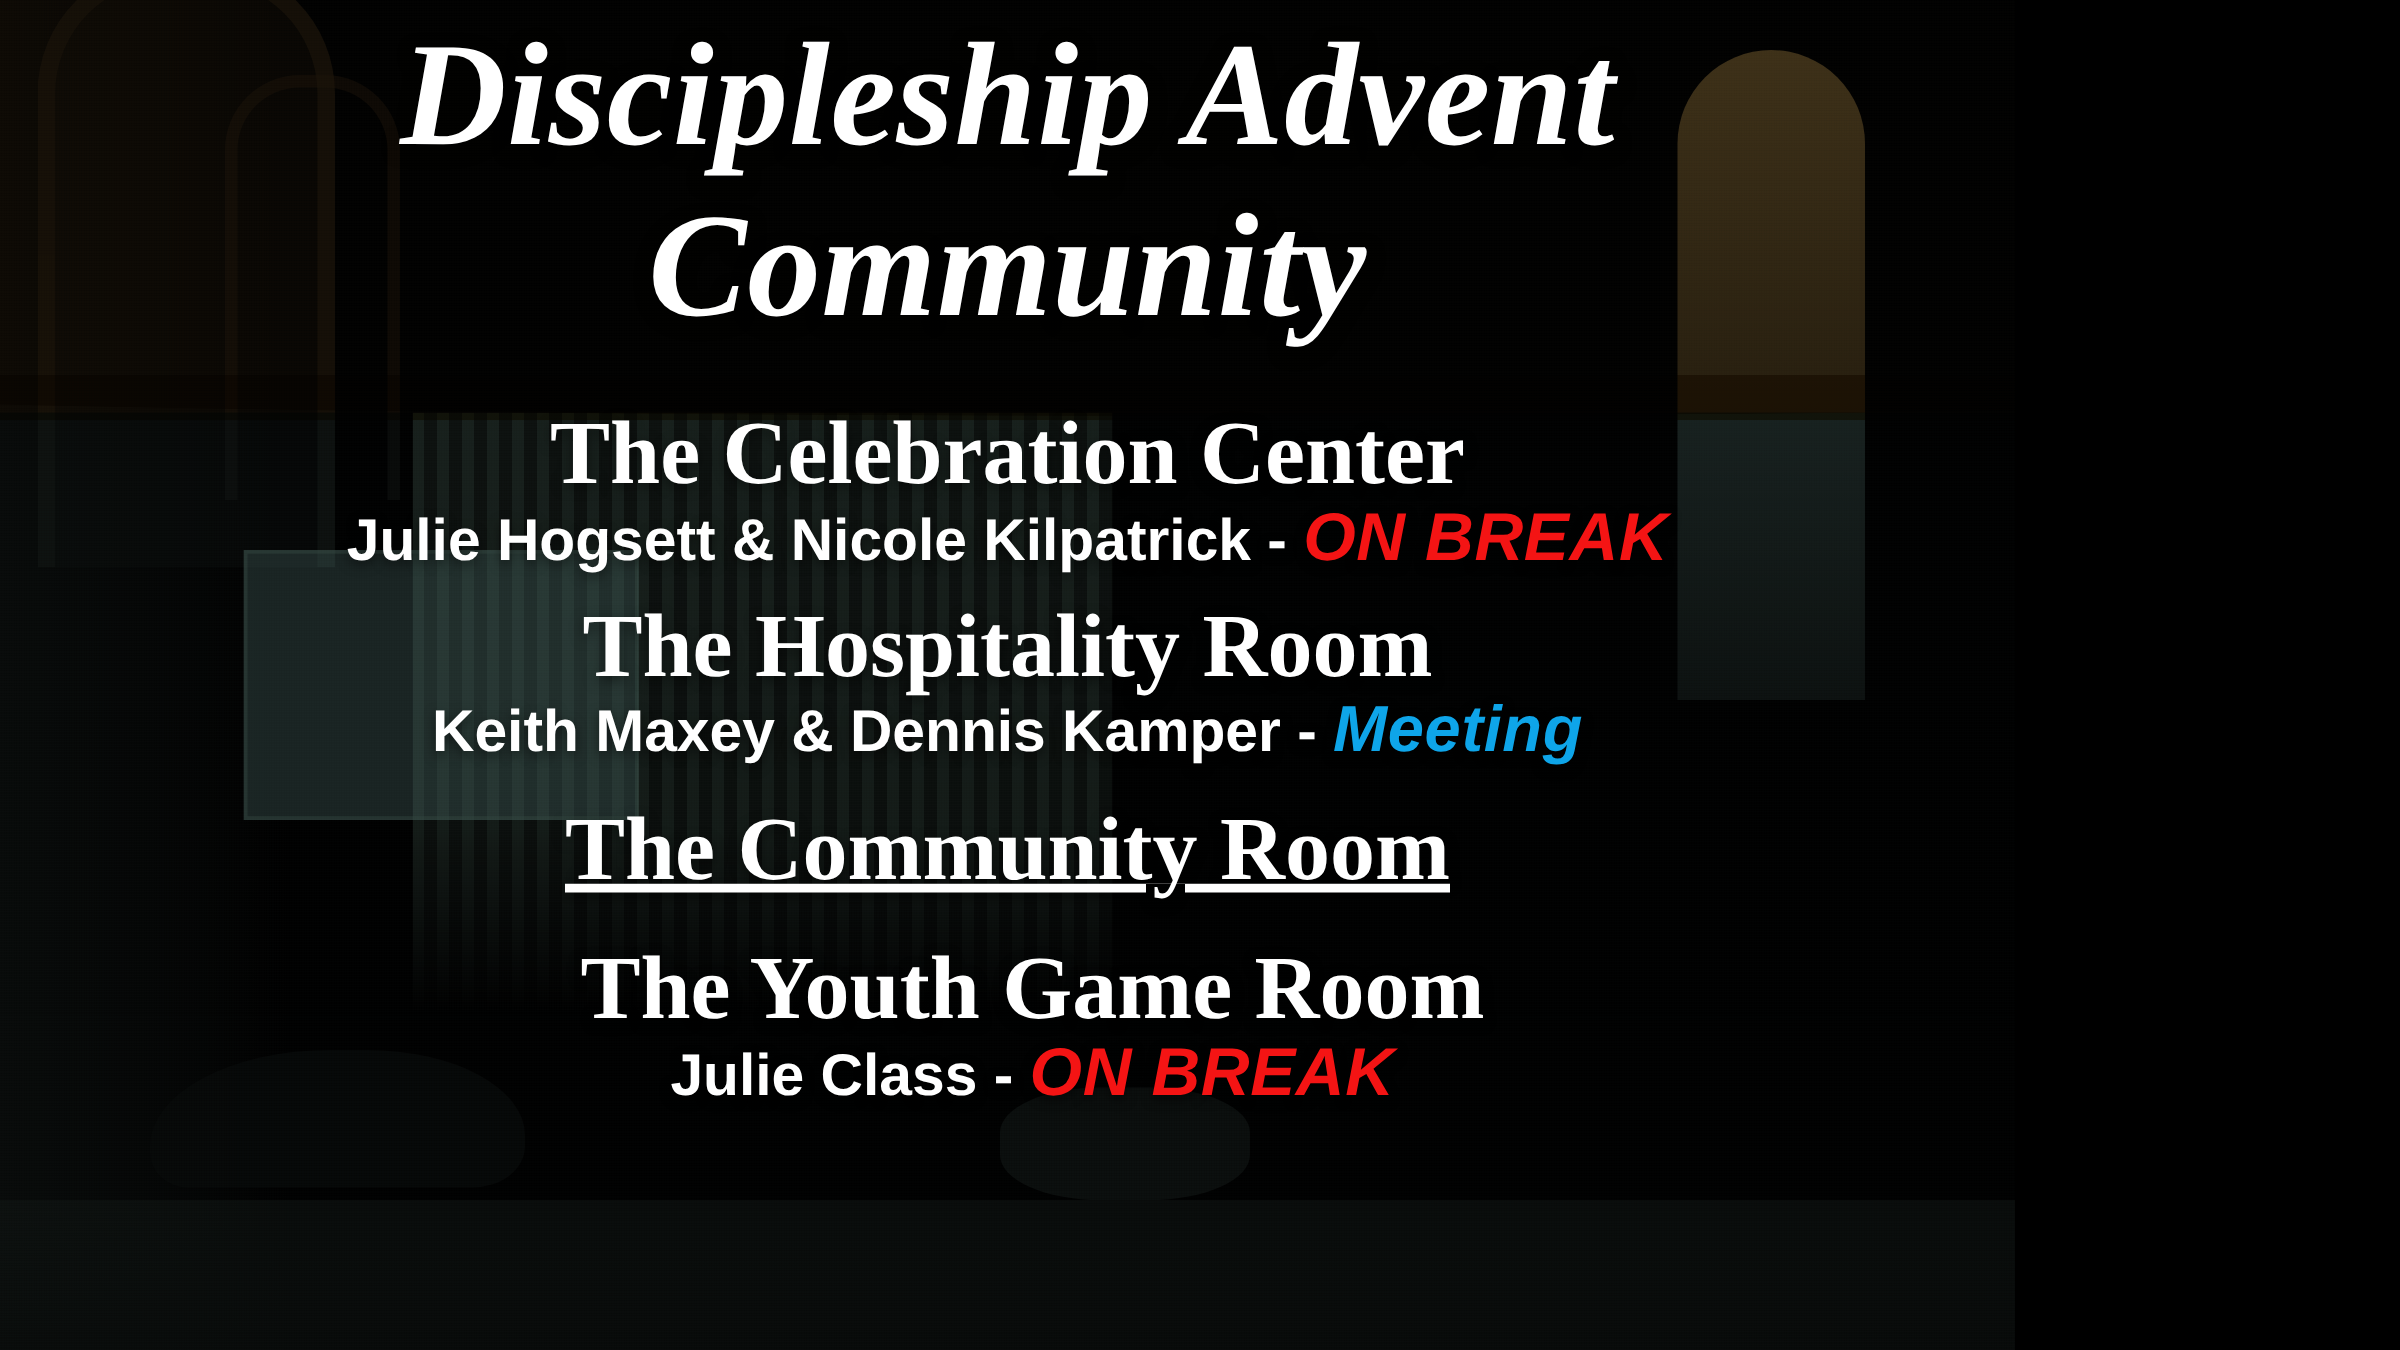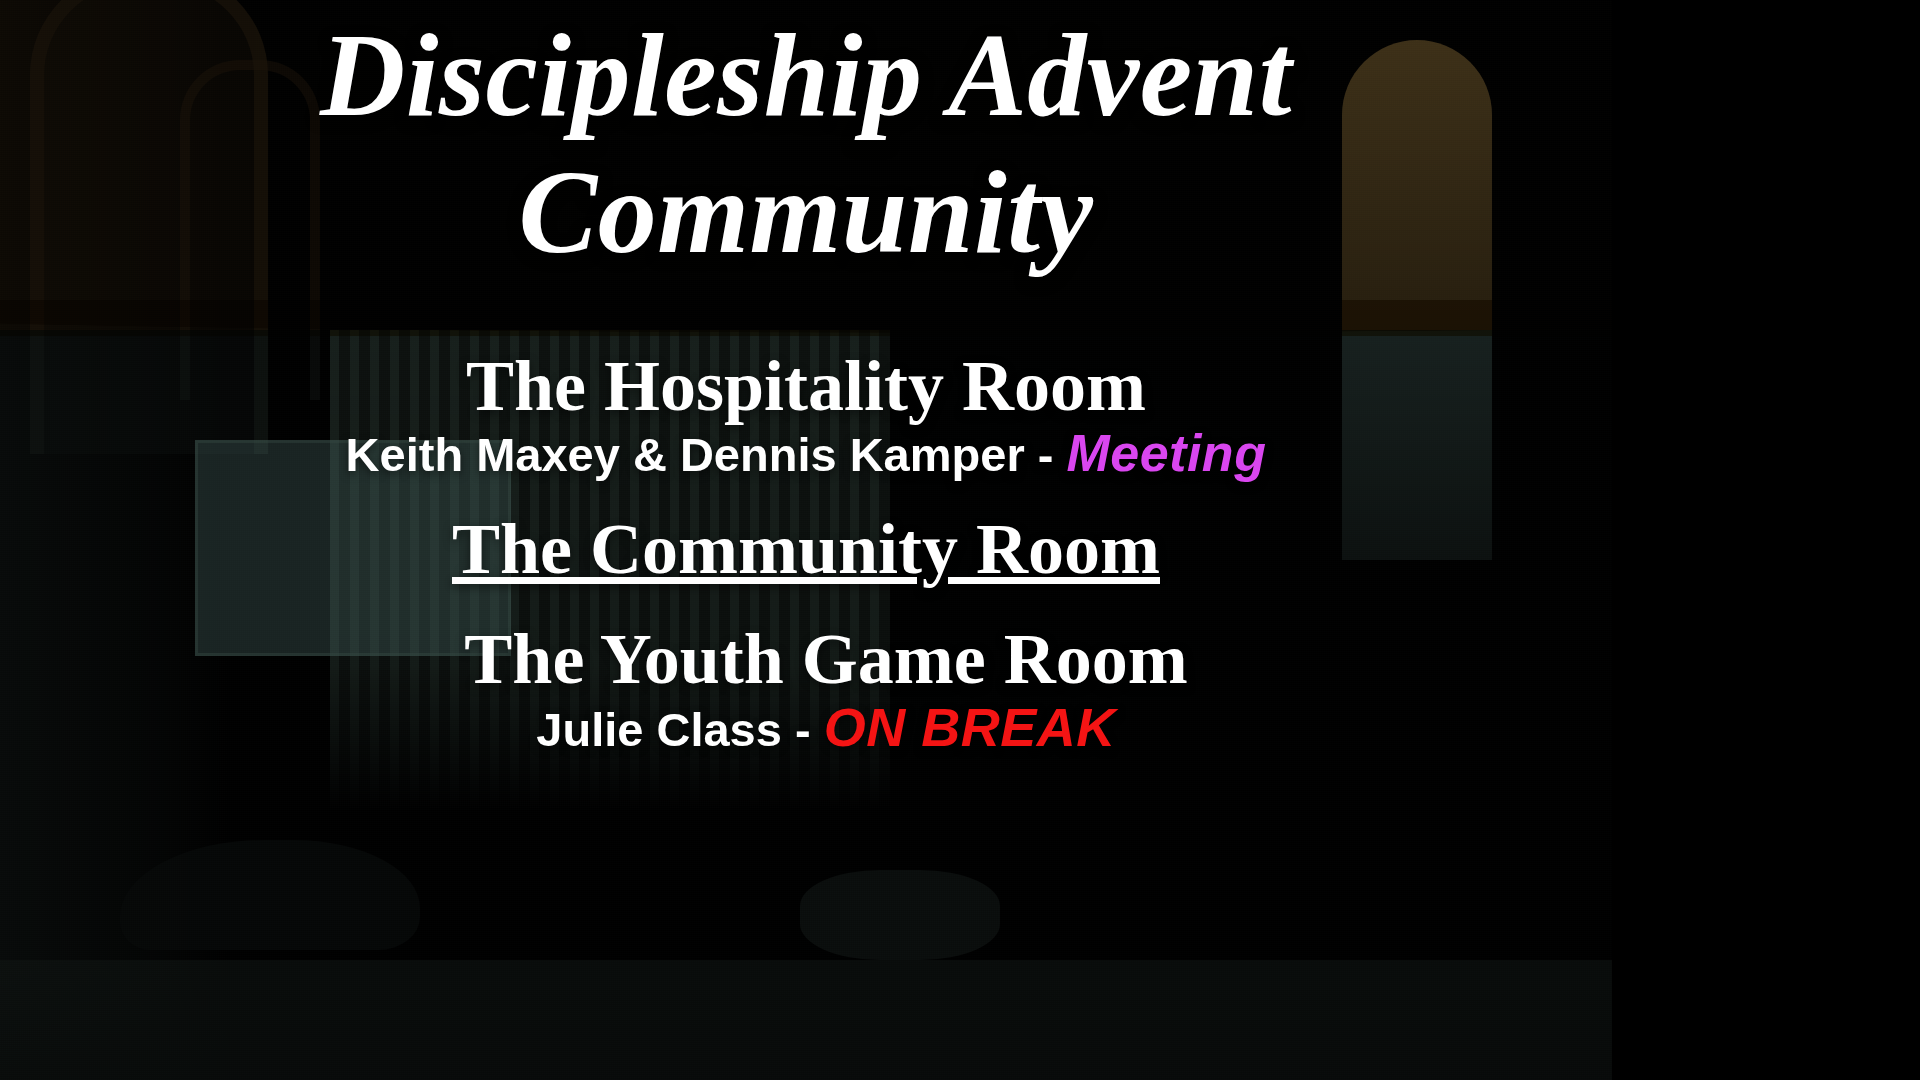--- a/index.html
+++ b/index.html
@@ -170,21 +170,21 @@
     font-style: italic;
     font-weight: bold;
     letter-spacing: 0.5px;
   }
   .status.break {
     color: #f41414;
     font-size: 54px;
     text-shadow: 0 3px 9px rgba(0,0,0,0.55);
   }
   .status.meeting {
-    color: #d946ef;
+    color: #0ea5e9;
     font-size: 52px;
     text-shadow: 0 3px 9px rgba(0,0,0,0.55);
   }
   .b1 { margin-top: -6px; }
   .b2 { margin-top: 18px; }
   .b3 { margin-top: 28px; text-decoration: underline; }
   .b4 { margin-top: 34px; padding-left: 40px; }
 </style>
 </head>
 <body>
@@ -210,20 +210,26 @@
 
   <div class="content">
 
     <div class="title">
       <div>Discipleship Advent</div>
       <div>Community</div>
     </div>
 
     <div class="blocks">
 
+      <div class="block b1">
+        <div class="room-name">The Celebration Center</div>
+        <div class="leaders">
+          <span>Julie Hogsett &amp; Nicole Kilpatrick - </span><span class="status break">ON BREAK</span>
+        </div>
+      </div>
 
       <div class="block b2">
         <div class="room-name">The Hospitality Room</div>
         <div class="leaders">
           <span>Keith Maxey &amp; Dennis Kamper - </span><span class="status meeting">Meeting</span>
         </div>
       </div>
 
       <div class="block b3">
         <div class="room-name">The Community Room</div>

